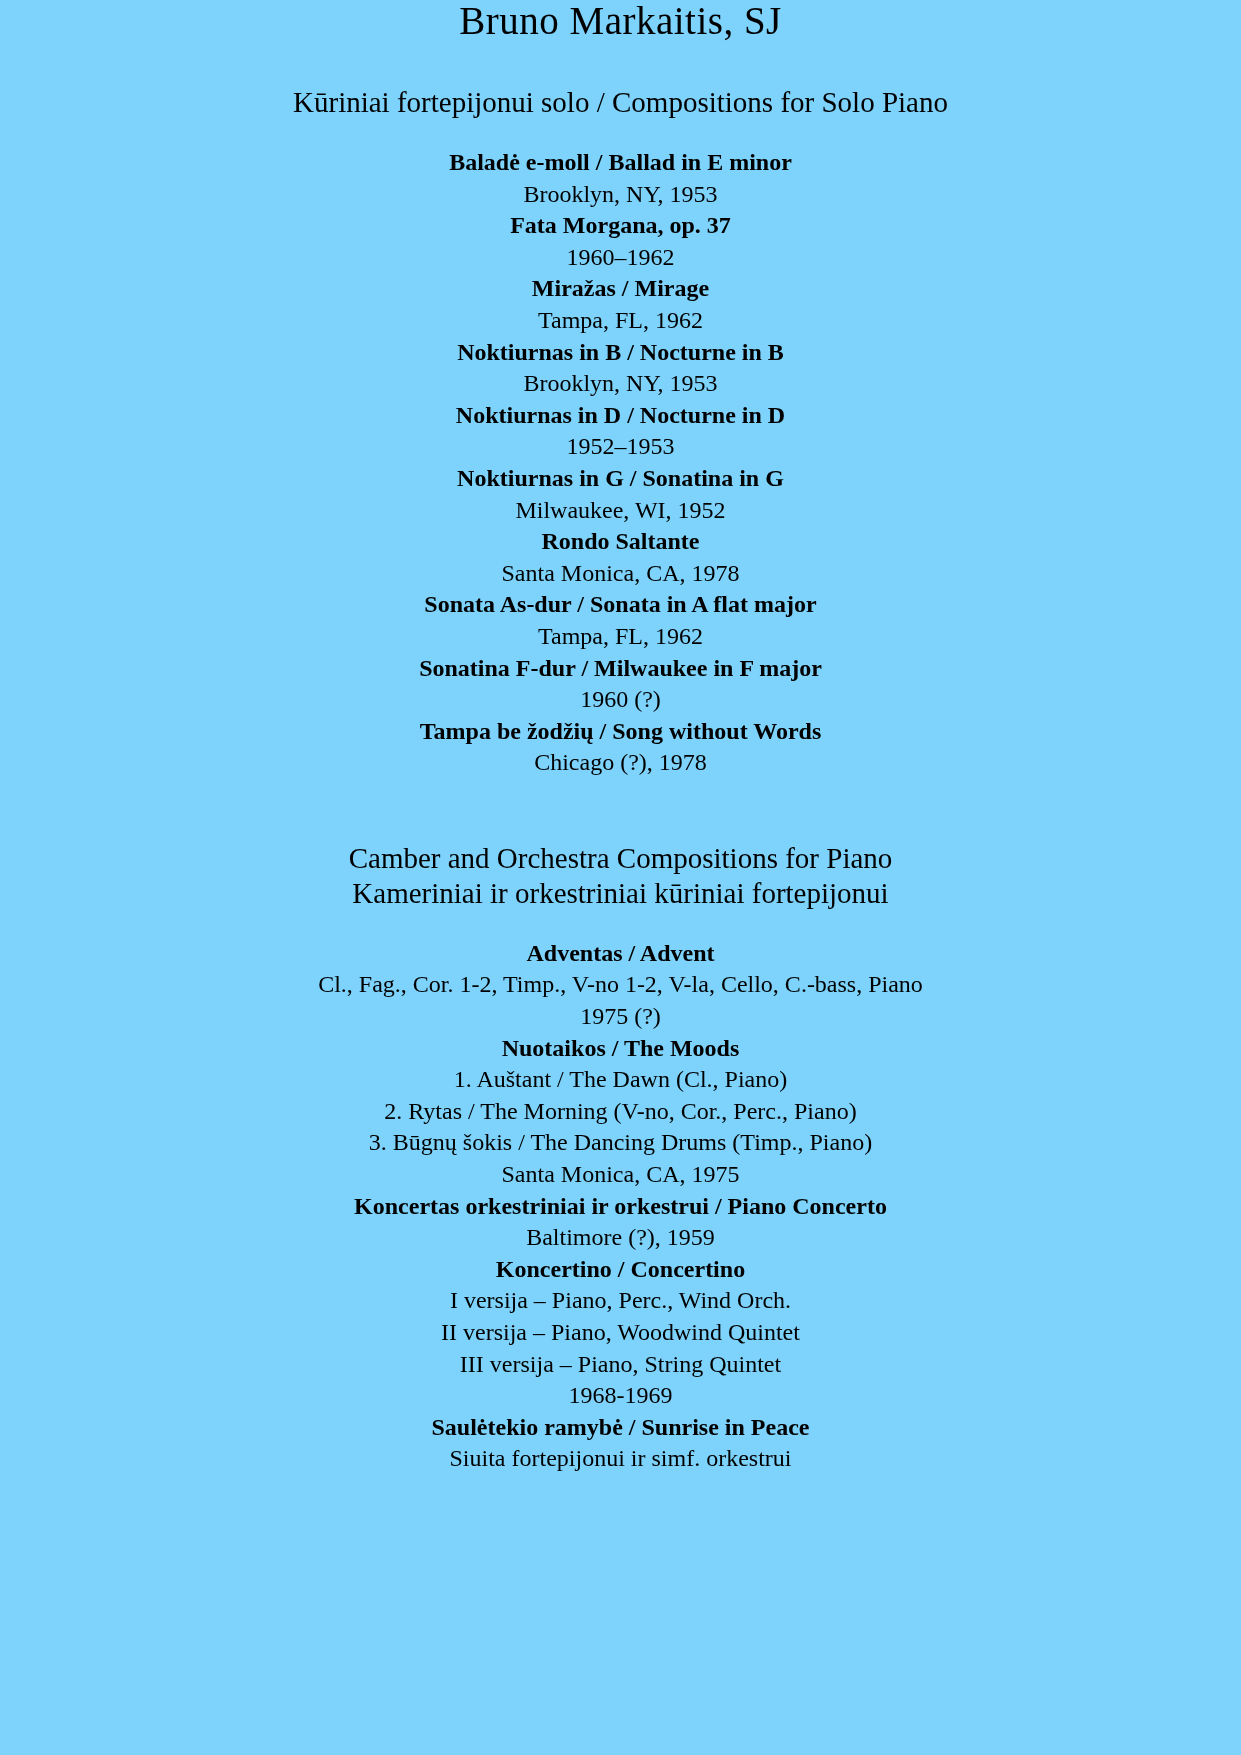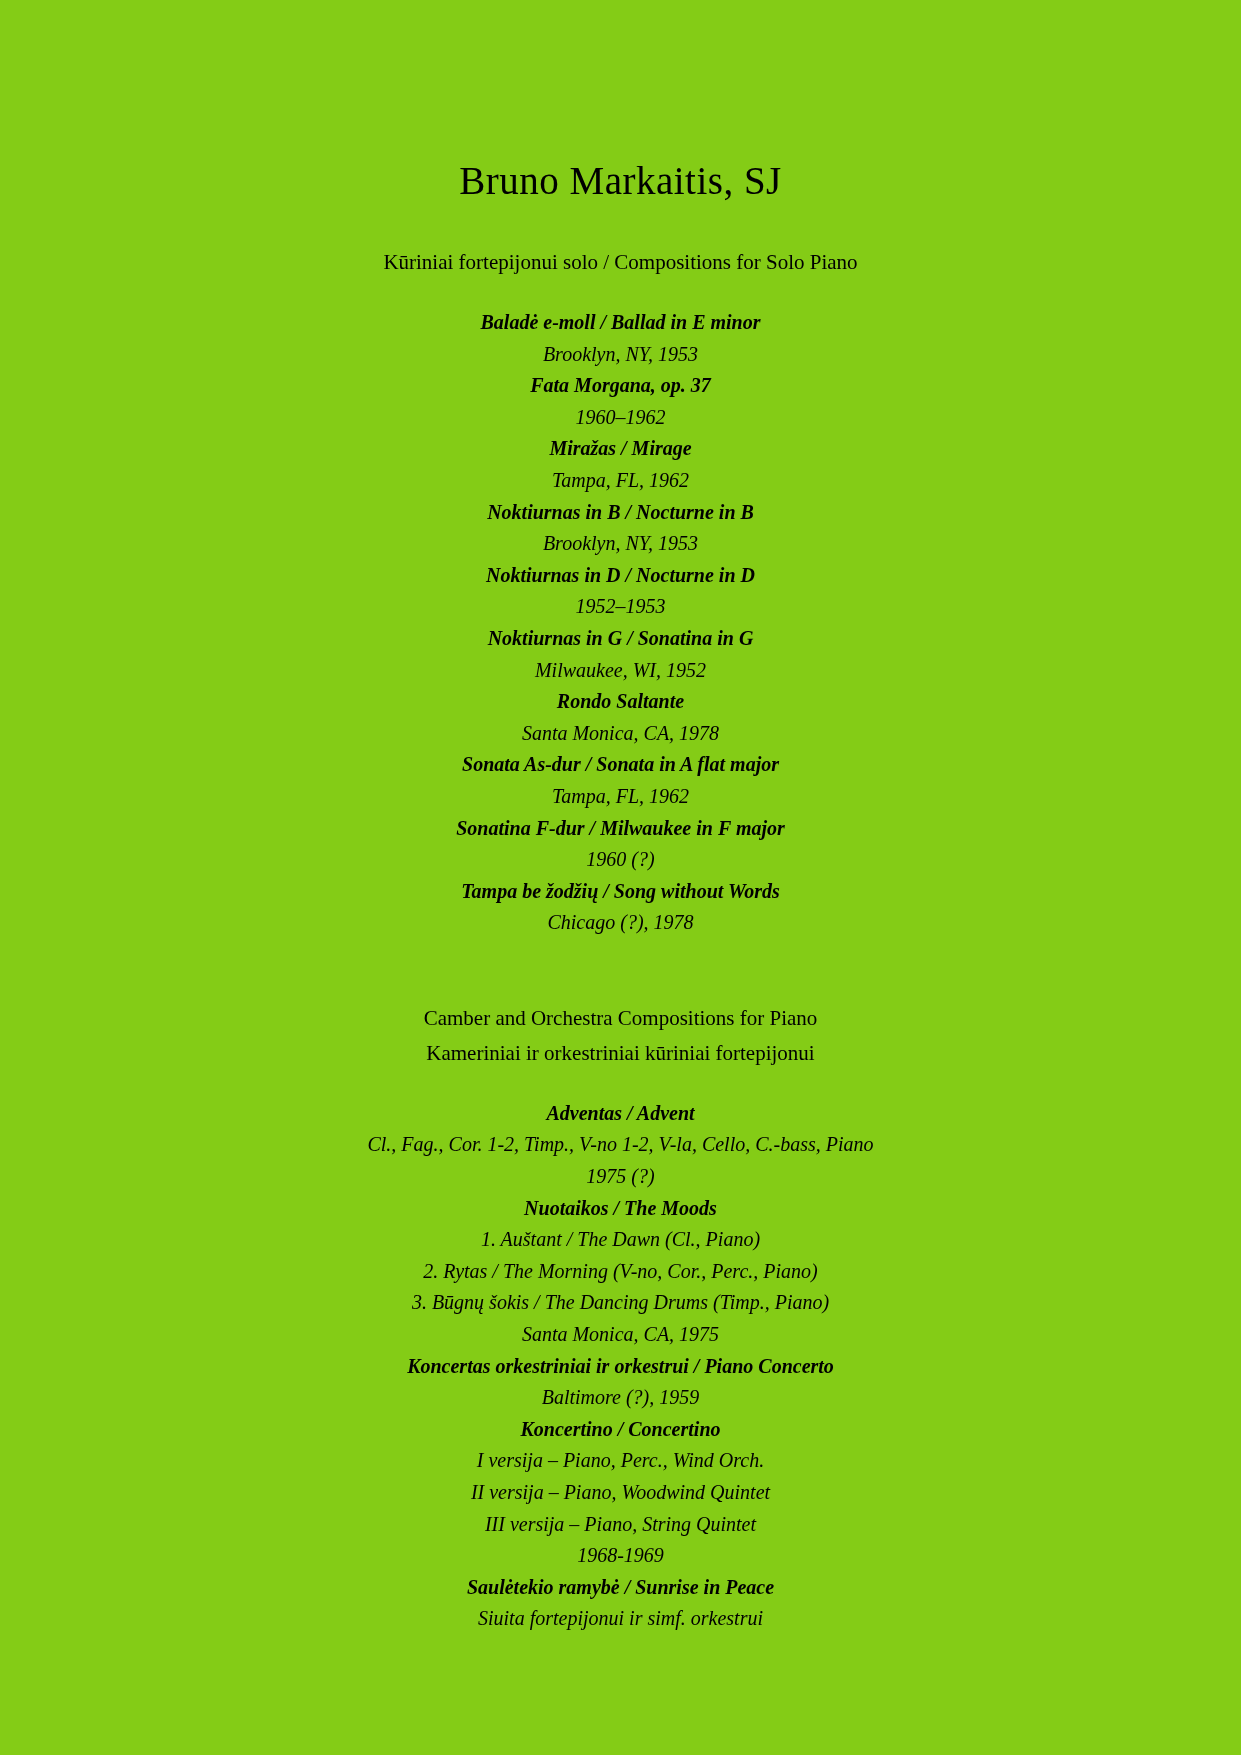--- a/index.html
+++ b/index.html
@@ -12,46 +12,44 @@
     height: 1755px;
     overflow: hidden;
     color: #000000;
     font-family: "Liberation Serif", "DejaVu Serif", serif;
     -webkit-font-smoothing: antialiased;
   }
   .page {
     width: 1241px;
     height: 1755px;
     box-sizing: border-box;
-    padding-top: 160px;
     text-align: center;
-    background: #84cc16;
+    background: #7dd3fc;
   }
   .page-title {
     font-size: 39px;
     line-height: 42px;
     font-weight: normal;
     margin: 0 0 43px 0;
     letter-spacing: 0.5px;
   }
   .work-section { margin: 0; }
   .work-section + .work-section { margin-top: 62px; }
   .section-heading {
-    font-size: 21px;
+    font-size: 29px;
     line-height: 35px;
     font-weight: normal;
     margin: 0 0 27px 0;
   }
   .heading-line { white-space: pre; }
   .works-list { margin: 0; }
   .work-line {
-    font-size: 20px;
+    font-size: 24px;
     line-height: 31.6px;
     white-space: pre;
-    font-style: italic;
   }
   .work-line.bold { font-weight: bold; }
 </style>
 </head>
 <body>
 
 <div class="page">
   <h1 class="page-title">Bruno Markaitis, SJ</h1>
   <div id="works">
       <section class="work-section">

